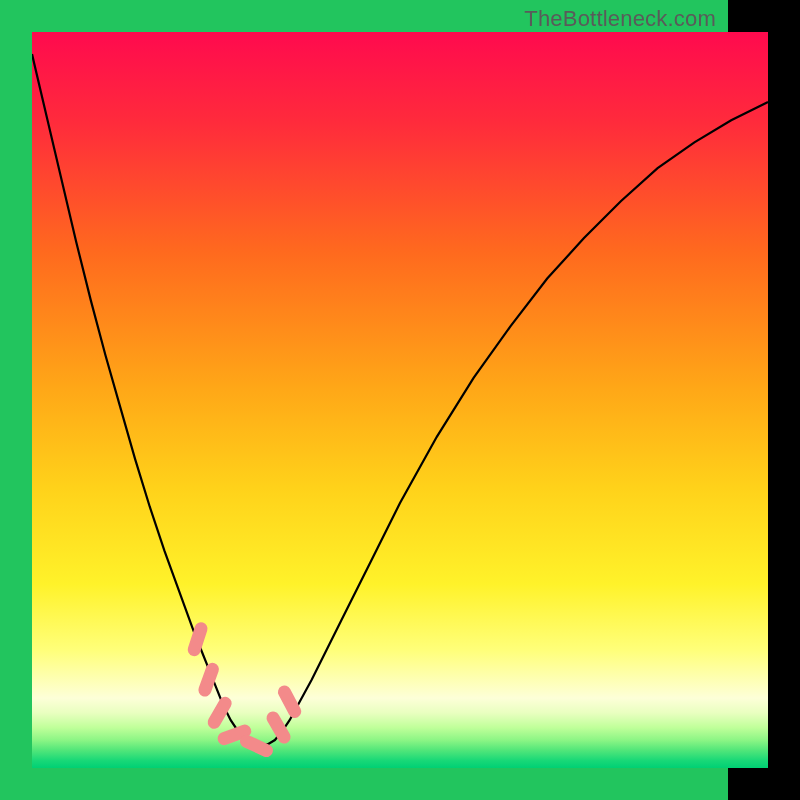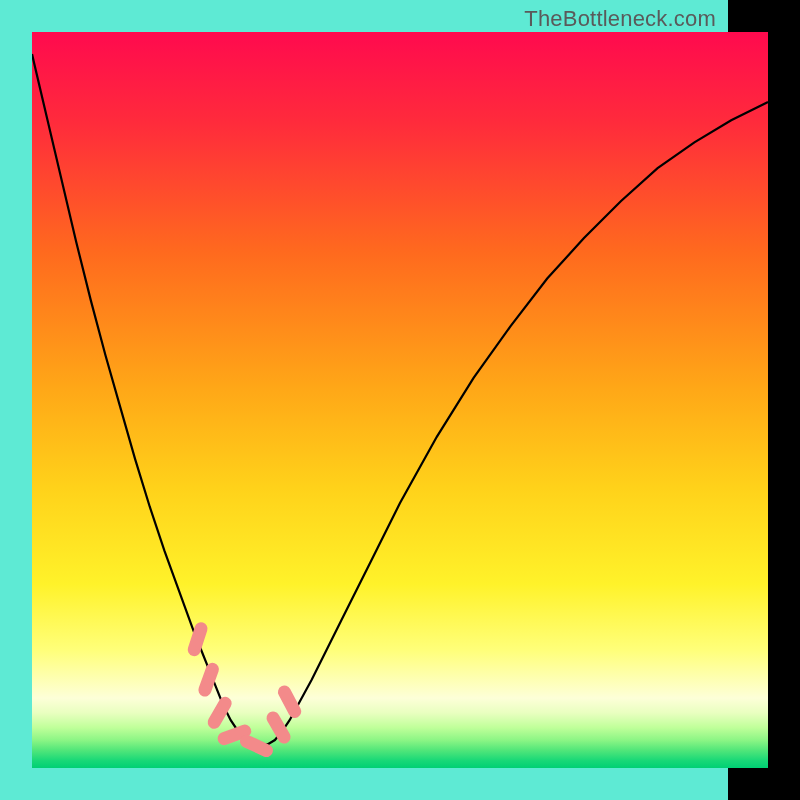--- a/index.html
+++ b/index.html
@@ -10,21 +10,21 @@
     background: #000;
     overflow: hidden;
     font-family: Arial, Helvetica, sans-serif;
   }
   .frame {
     position: absolute;
     left: 0;
     top: 0;
     width: 728px;
     height: 800px;
-    background: #5eead4;
+    background: #22c55e;
   }
   .plot {
     position: absolute;
     left: 32px;
     top: 32px;
     width: 736px;
     height: 736px;
     overflow: hidden;
   }
   .watermark {

